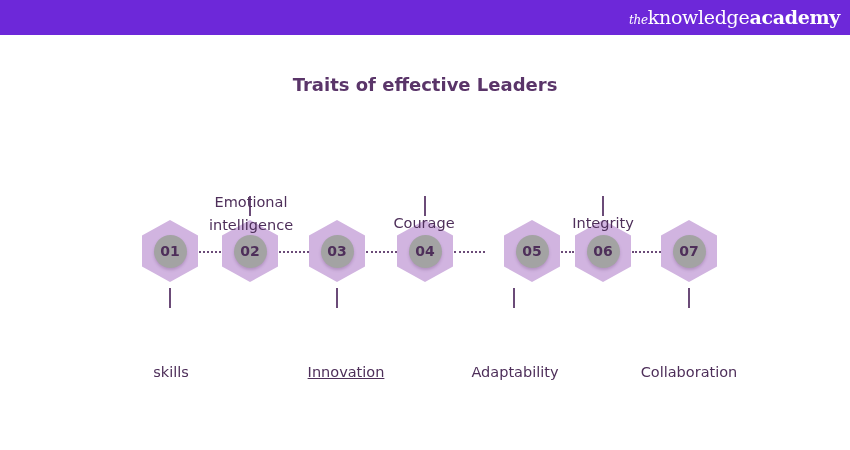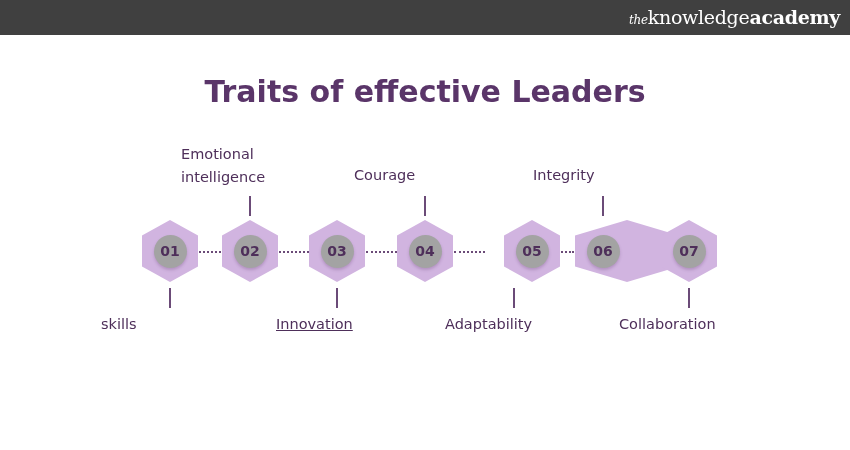--- a/index.html
+++ b/index.html
@@ -1,26 +1,26 @@
 <!DOCTYPE html>
 <html><head>
 <meta charset="utf-8">
 <style>
   html,body{margin:0;padding:0;}
   body{width:850px;height:450px;position:relative;background:#ffffff;overflow:hidden;font-family:"DejaVu Sans",sans-serif;}
-  .topbar{position:absolute;left:0;top:0;width:850px;height:35px;background:#404040;}
+  .topbar{position:absolute;left:0;top:0;width:850px;height:35px;background:#6d28d9;}
   .logo{position:absolute;right:10px;top:6px;color:#fff;font-family:"DejaVu Serif",serif;font-size:19px;letter-spacing:-0.3px;}
   .logo .the{font-style:italic;font-size:12px;}
   .logo .acad{font-weight:bold;}
-  .title{position:absolute;left:0;top:74px;width:850px;text-align:center;color:#5a3569;font-size:30px;font-weight:bold;}
+  .title{position:absolute;left:0;top:74px;width:850px;text-align:center;color:#5a3569;font-size:18px;font-weight:bold;}
   .hex{position:absolute;width:56px;height:62px;background:#d1b4e0;clip-path:polygon(50% 0,100% 25%,100% 75%,50% 100%,0 75%,0 25%);}
   .circle{position:absolute;width:33px;height:33px;border-radius:50%;background:#a3a3a3;left:11.5px;top:14.5px;box-shadow:0 2px 3px rgba(90,53,105,0.25);display:flex;align-items:center;justify-content:center;color:#4e2f5a;font-weight:bold;font-size:14px;}
   .dots{position:absolute;top:251px;height:0;border-top:2px dotted #6b4b78;}
   .vline{position:absolute;width:2px;height:20px;background:#6b4b78;}
-  .label{position:absolute;width:140px;text-align:left;color:#4e2f5a;font-size:14.5px;line-height:23px;}
+  .label{position:absolute;width:140px;text-align:center;color:#4e2f5a;font-size:14.5px;line-height:23px;margin-top:48px;}
 </style>
 </head>
 <body>
 
 <div class="topbar">
   <div class="logo"><span class="the">the</span><span>knowledge</span><span class="acad">academy</span></div>
 </div>
 
 <div class="title">Traits of effective Leaders</div>
 
@@ -65,21 +65,21 @@
 </div>
 
 <div class="hex" style="left:504px;top:220px;">
   <div class="circle">05</div>
 </div>
 <div class="vline" style="left:513px;top:288px;"></div>
 <div class="label" style="left:445px;top:313px;">
   <div>Adaptability</div>
 </div>
 
-<div class="hex" style="left:575px;top:220px;padding-left:48px;">
+<div class="hex" style="left:575px;top:220px;">
   <div class="circle">06</div>
 </div>
 <div class="vline" style="left:602px;top:196px;"></div>
 <div class="label" style="left:533px;top:164px;">
   <div>Integrity</div>
 </div>
 
 <div class="hex" style="left:661px;top:220px;">
   <div class="circle">07</div>
 </div>

